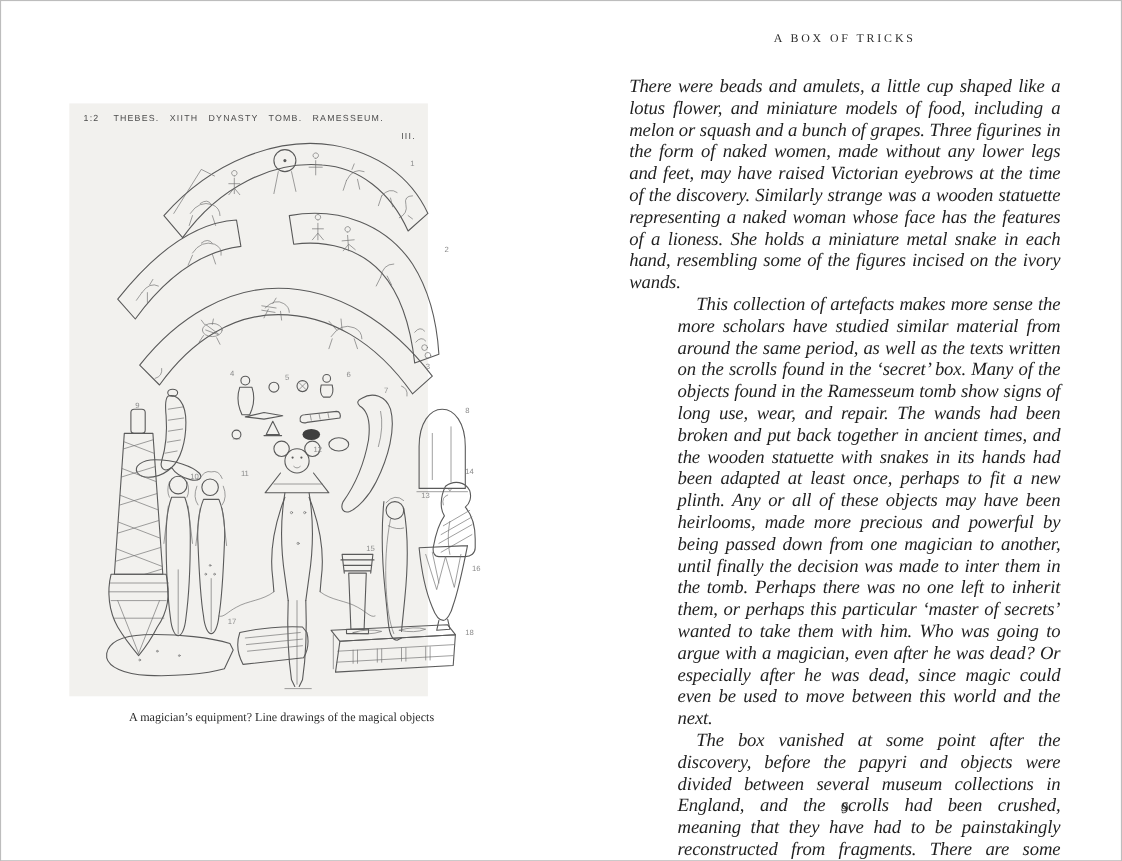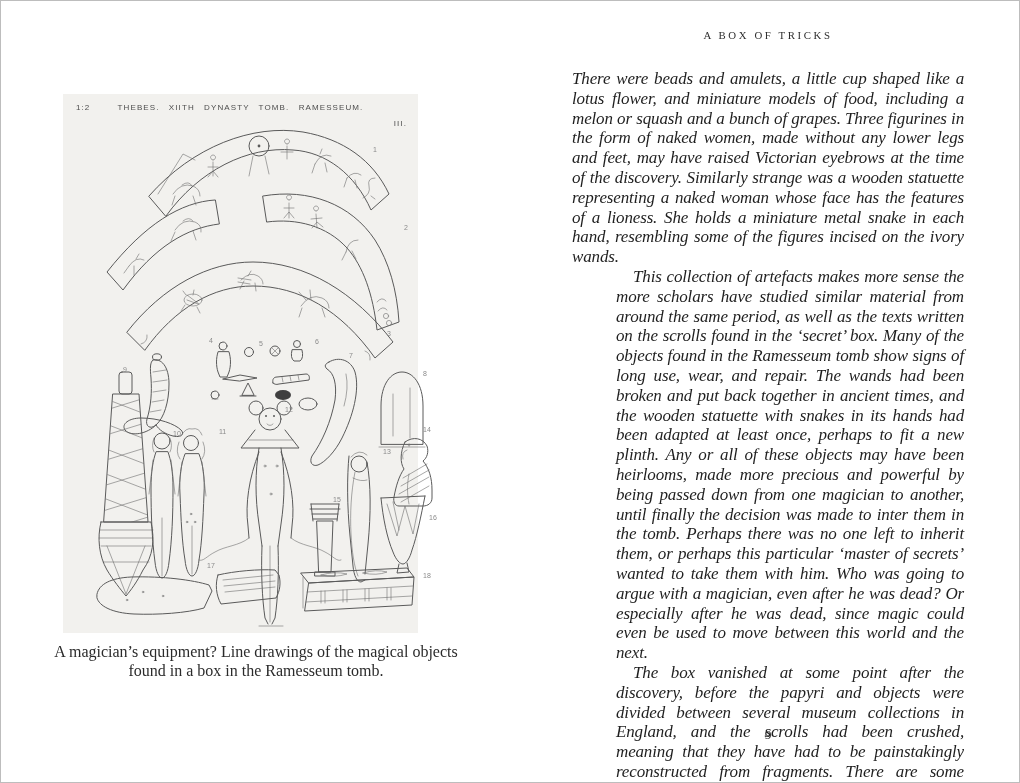--- a/index.html
+++ b/index.html
@@ -4,39 +4,39 @@
 <style>
   html,body{margin:0;padding:0;}
   body{
     width:1020px;height:783px;position:relative;background:#ffffff;
     font-family:"Liberation Serif", serif;color:#1f1f1f;overflow:hidden;
   }
   .canvas{position:absolute;inset:0;border:1px solid #bdbdbd;box-sizing:border-box;background:#fff;}
 
   
   .plate{
-    position:absolute;left:62px;top:93px;width:355px;height:539px;
+    position:absolute;left:62px;top:93px;width:326px;height:539px;
     background:#f2f1ee;
   }
   .plate-header{
     position:absolute;top:9px;left:0;width:100%;height:14px;
     font-family:"Liberation Sans", sans-serif;font-size:8px;letter-spacing:1.1px;
     color:#4d4d4d;
   }
   .plate-scale{position:absolute;left:13px;top:0;}
   .plate-title{position:absolute;left:0;width:100%;text-align:center;top:0;word-spacing:6px;}
   .plate-no{position:absolute;right:11px;top:16px;}
   .plate svg{position:absolute;left:0;top:0;}
   .fign{
     position:absolute;font-family:"Liberation Sans", sans-serif;font-size:7px;
     color:#8b8b8b;line-height:7px;
   }
   .caption{
     position:absolute;left:40px;top:642px;width:430px;text-align:center;
-    font-size:16px;line-height:18.6px;color:#2b2b2b;
+    font-size:11px;line-height:18.6px;color:#2b2b2b;
   }
 
   
   .right-col{position:absolute;left:571px;top:0;width:392px;height:673px;}
   .running-header{
     position:absolute;top:28px;left:0;width:100%;text-align:center;
     font-size:10.8px;letter-spacing:2.6px;color:#2e2e2e;
   }
   .bodytext{
     position:absolute;top:68px;left:0;width:392px;
@@ -253,21 +253,20 @@
       <span class="fign" style="left:320px;top:354px">13</span>
       <span class="fign" style="left:360px;top:332px">14</span>
       <span class="fign" style="left:270px;top:402px">15</span>
       <span class="fign" style="left:366px;top:420px">16</span>
       <span class="fign" style="left:144px;top:468px">17</span>
       <span class="fign" style="left:360px;top:478px">18</span>
     </div>
 
     <div class="caption">
       <div>A magician’s equipment? Line drawings of the magical objects</div>
-      <div>found in a box in the Ramesseum tomb.</div>
     </div>
   </div>
 
   <div class="right-col">
     <div class="running-header">A BOX OF TRICKS</div>
     <div class="bodytext">
       <p>There were beads and amulets, a little cup shaped like a lotus flower, and miniature models of food, including a melon or squash and a bunch of grapes. Three figurines in the form of naked women, made without any lower legs and feet, may have raised Victorian eyebrows at the time of the discovery. Similarly strange was a wooden statuette representing a naked woman whose face has the features of a lioness. She holds a miniature metal snake in each hand, resembling some of the figures incised on the ivory wands.</p>
       <p class="indent">This collection of artefacts makes more sense the more scholars have studied similar material from around the same period, as well as the texts written on the scrolls found in the ‘secret’ box. Many of the objects found in the Ramesseum tomb show signs of long use, wear, and repair. The wands had been broken and put back together in ancient times, and the wooden statuette with snakes in its hands had been adapted at least once, perhaps to fit a new plinth. Any or all of these objects may have been heirlooms, made more precious and powerful by being passed down from one magician to another, until finally the decision was made to inter them in the tomb. Perhaps there was no one left to inherit them, or perhaps this particular ‘master of secrets’ wanted to take them with him. Who was going to argue with a magician, even after he was dead? Or especially after he was dead, since magic could even be used to move between this world and the next.</p>
       <p class="indent">The box vanished at some point after the discovery, before the papyri and objects were divided between several museum collections in England, and the scrolls had been crushed, meaning that they have had to be painstakingly reconstructed from fragments. There are some secrets we’ll never know. But there is quite a lot that we can piece together, like those fragmented scrolls. The papyrus was of the very best quality, and the texts were written in both hieroglyphic script and hieratic, a shorthand form of hieroglyphs that was easier and faster to use on papyrus. The box contained at least two dozen</p>
     </div>

